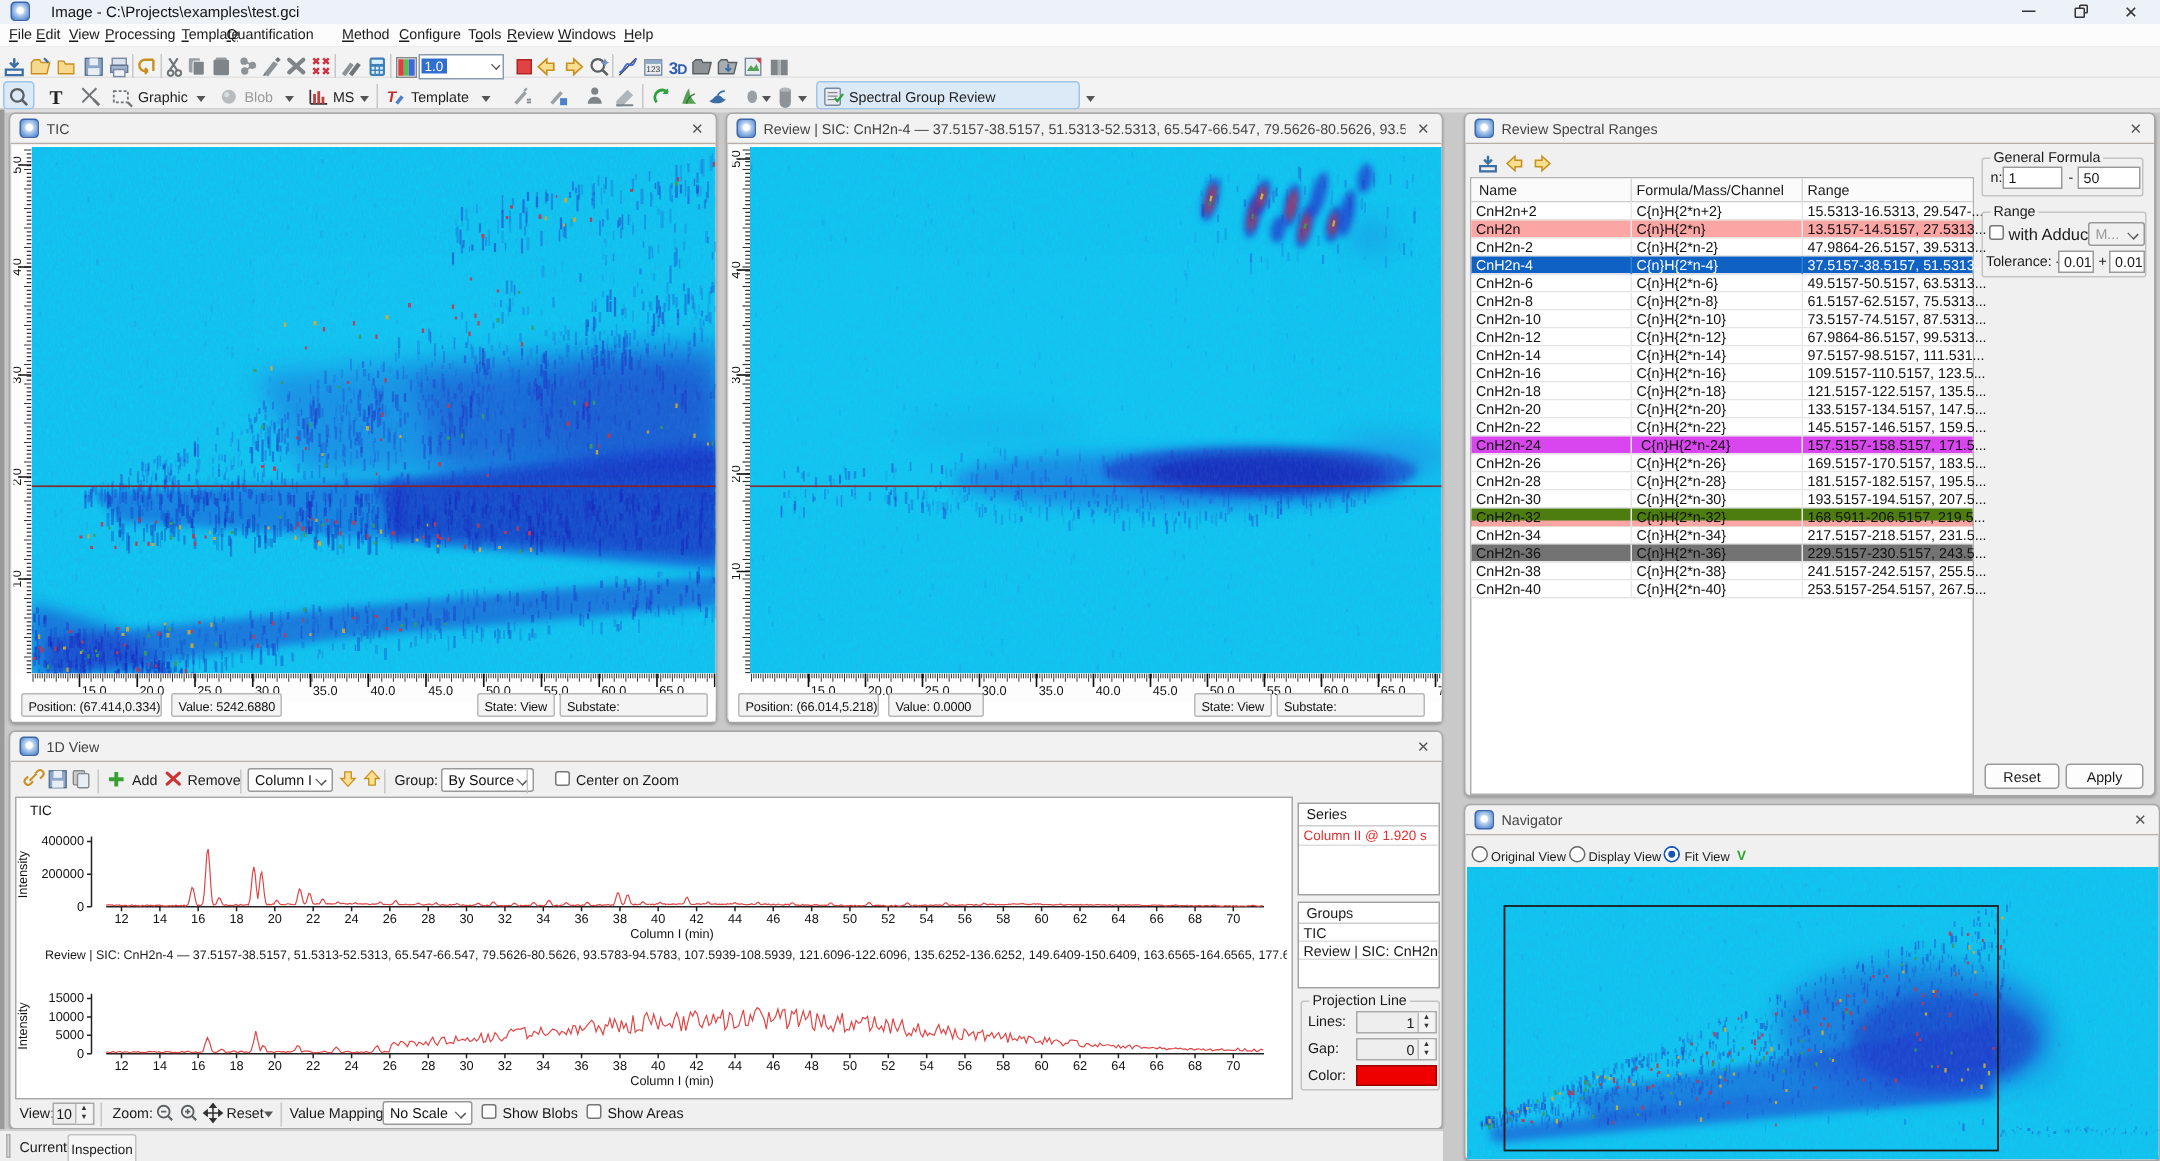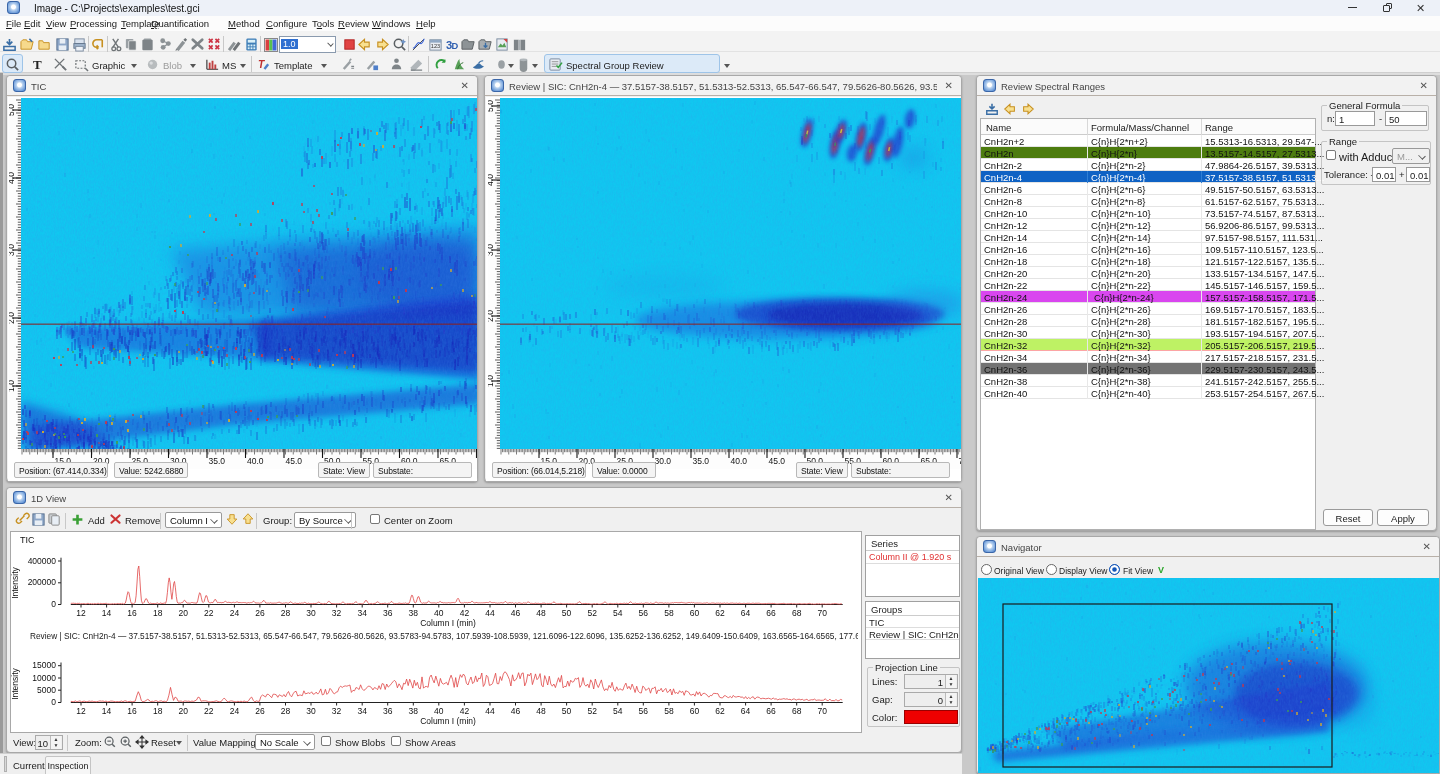--- a/index.html
+++ b/index.html
@@ -1533,21 +1533,21 @@
           <span style="position:absolute;left:106px;top:0;width:1px;height:16px;background:#d8d8d8"></span>
           <span style="position:absolute;left:220px;top:0;width:1px;height:16px;background:#d8d8d8"></span>
         </div>
         <div style="position:absolute;left:0;top:16px;right:0;height:12px;background:#fff;color:#111;border-bottom:1px solid #e4e4e4;font-size:9.5px">
           <span style="position:absolute;left:3px;top:0.5px">CnH2n+2</span>
           <span style="position:absolute;left:110px;top:0.5px">C{n}H{2*n+2}</span>
           <span style="position:absolute;left:224px;top:0.5px;white-space:nowrap">15.5313-16.5313, 29.547-...</span>
           <span style="position:absolute;left:106px;top:0;width:1px;height:12px;background:#e8e8e8"></span>
           <span style="position:absolute;left:220px;top:0;width:1px;height:12px;background:#e8e8e8"></span>
         </div>
-        <div style="position:absolute;left:0;top:28px;right:0;height:12px;background:#4d7c0f;color:#111;border-bottom:1px solid #e4e4e4;font-size:9.5px">
+        <div style="position:absolute;left:0;top:28px;right:0;height:12px;background:#fca5a5;color:#111;border-bottom:1px solid #e4e4e4;font-size:9.5px">
           <span style="position:absolute;left:3px;top:0.5px">CnH2n</span>
           <span style="position:absolute;left:110px;top:0.5px">C{n}H{2*n}</span>
           <span style="position:absolute;left:224px;top:0.5px;white-space:nowrap">13.5157-14.5157, 27.5313...</span>
           <span style="position:absolute;left:106px;top:0;width:1px;height:12px;background:#e8e8e8"></span>
           <span style="position:absolute;left:220px;top:0;width:1px;height:12px;background:#e8e8e8"></span>
         </div>
         <div style="position:absolute;left:0;top:40px;right:0;height:12px;background:#fff;color:#111;border-bottom:1px solid #e4e4e4;font-size:9.5px">
           <span style="position:absolute;left:3px;top:0.5px">CnH2n-2</span>
           <span style="position:absolute;left:110px;top:0.5px">C{n}H{2*n-2}</span>
           <span style="position:absolute;left:224px;top:0.5px;white-space:nowrap">47.9864-26.5157, 39.5313...</span>
@@ -1578,21 +1578,21 @@
         <div style="position:absolute;left:0;top:88px;right:0;height:12px;background:#fff;color:#111;border-bottom:1px solid #e4e4e4;font-size:9.5px">
           <span style="position:absolute;left:3px;top:0.5px">CnH2n-10</span>
           <span style="position:absolute;left:110px;top:0.5px">C{n}H{2*n-10}</span>
           <span style="position:absolute;left:224px;top:0.5px;white-space:nowrap">73.5157-74.5157, 87.5313...</span>
           <span style="position:absolute;left:106px;top:0;width:1px;height:12px;background:#e8e8e8"></span>
           <span style="position:absolute;left:220px;top:0;width:1px;height:12px;background:#e8e8e8"></span>
         </div>
         <div style="position:absolute;left:0;top:100px;right:0;height:12px;background:#fff;color:#111;border-bottom:1px solid #e4e4e4;font-size:9.5px">
           <span style="position:absolute;left:3px;top:0.5px">CnH2n-12</span>
           <span style="position:absolute;left:110px;top:0.5px">C{n}H{2*n-12}</span>
-          <span style="position:absolute;left:224px;top:0.5px;white-space:nowrap">56.9206-86.5157, 99.5313...</span>
+          <span style="position:absolute;left:224px;top:0.5px;white-space:nowrap">67.9864-86.5157, 99.5313...</span>
           <span style="position:absolute;left:106px;top:0;width:1px;height:12px;background:#e8e8e8"></span>
           <span style="position:absolute;left:220px;top:0;width:1px;height:12px;background:#e8e8e8"></span>
         </div>
         <div style="position:absolute;left:0;top:112px;right:0;height:12px;background:#fff;color:#111;border-bottom:1px solid #e4e4e4;font-size:9.5px">
           <span style="position:absolute;left:3px;top:0.5px">CnH2n-14</span>
           <span style="position:absolute;left:110px;top:0.5px">C{n}H{2*n-14}</span>
           <span style="position:absolute;left:224px;top:0.5px;white-space:nowrap">97.5157-98.5157, 111.531...</span>
           <span style="position:absolute;left:106px;top:0;width:1px;height:12px;background:#e8e8e8"></span>
           <span style="position:absolute;left:220px;top:0;width:1px;height:12px;background:#e8e8e8"></span>
         </div>
@@ -1645,24 +1645,24 @@
           <span style="position:absolute;left:106px;top:0;width:1px;height:12px;background:#e8e8e8"></span>
           <span style="position:absolute;left:220px;top:0;width:1px;height:12px;background:#e8e8e8"></span>
         </div>
         <div style="position:absolute;left:0;top:208px;right:0;height:12px;background:#fff;color:#111;border-bottom:1px solid #e4e4e4;font-size:9.5px">
           <span style="position:absolute;left:3px;top:0.5px">CnH2n-30</span>
           <span style="position:absolute;left:110px;top:0.5px">C{n}H{2*n-30}</span>
           <span style="position:absolute;left:224px;top:0.5px;white-space:nowrap">193.5157-194.5157, 207.5...</span>
           <span style="position:absolute;left:106px;top:0;width:1px;height:12px;background:#e8e8e8"></span>
           <span style="position:absolute;left:220px;top:0;width:1px;height:12px;background:#e8e8e8"></span>
         </div>
-        <div style="position:absolute;left:0;top:220px;right:0;height:12px;background:#bef264;color:#111;border-bottom:1px solid #fca5a5;font-size:9.5px">
+        <div style="position:absolute;left:0;top:220px;right:0;height:12px;background:#4d7c0f;color:#111;border-bottom:4px solid #fca5a5;font-size:9.5px">
           <span style="position:absolute;left:3px;top:0.5px">CnH2n-32</span>
           <span style="position:absolute;left:110px;top:0.5px">C{n}H{2*n-32}</span>
-          <span style="position:absolute;left:224px;top:0.5px;white-space:nowrap">205.5157-206.5157, 219.5...</span>
+          <span style="position:absolute;left:224px;top:0.5px;white-space:nowrap">168.5911-206.5157, 219.5...</span>
           <span style="position:absolute;left:106px;top:0;width:1px;height:12px;background:#e8e8e8"></span>
           <span style="position:absolute;left:220px;top:0;width:1px;height:12px;background:#e8e8e8"></span>
         </div>
         <div style="position:absolute;left:0;top:232px;right:0;height:12px;background:#fff;color:#111;border-bottom:1px solid #e4e4e4;font-size:9.5px">
           <span style="position:absolute;left:3px;top:0.5px">CnH2n-34</span>
           <span style="position:absolute;left:110px;top:0.5px">C{n}H{2*n-34}</span>
           <span style="position:absolute;left:224px;top:0.5px;white-space:nowrap">217.5157-218.5157, 231.5...</span>
           <span style="position:absolute;left:106px;top:0;width:1px;height:12px;background:#e8e8e8"></span>
           <span style="position:absolute;left:220px;top:0;width:1px;height:12px;background:#e8e8e8"></span>
         </div>

